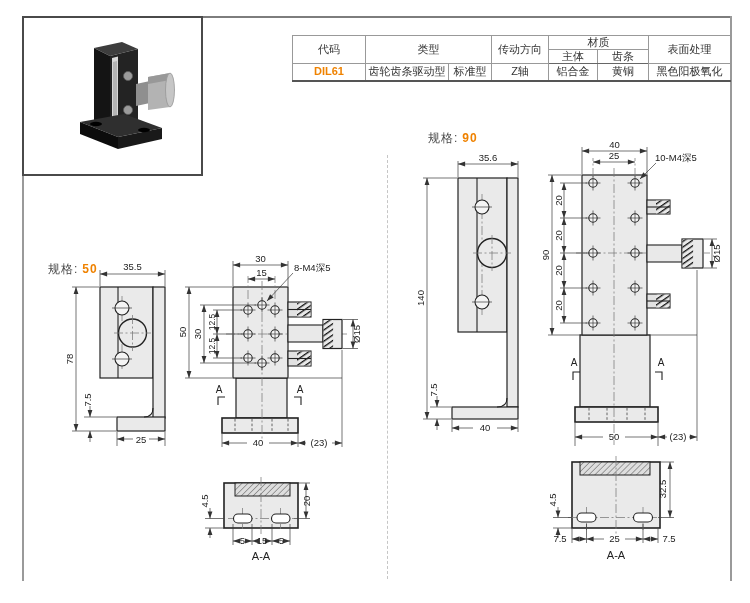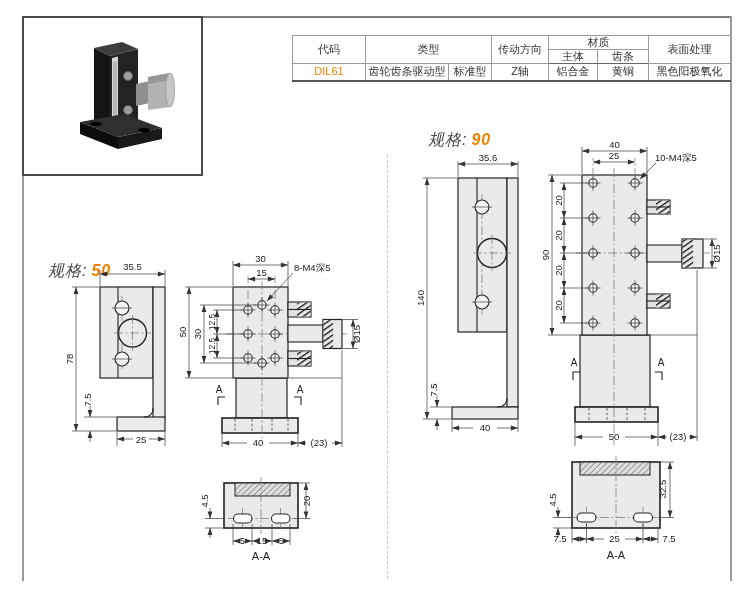--- a/index.html
+++ b/index.html
@@ -16,23 +16,23 @@
   
   #spec-table{left:292px;top:35px;}
   #spec-table table{border-collapse:collapse;table-layout:fixed;width:438px;
        font-size:11px;color:#333;text-align:center;
        border:1px solid #777;border-bottom:2px solid #555;}
   #spec-table th,#spec-table td{border:1px solid #999;font-weight:normal;
        padding:0 1px;line-height:1.15;white-space:nowrap;overflow:hidden;}
   #spec-table tr.hdr1 th{height:12px;}
   #spec-table tr.hdr2 th{height:13px;border-bottom:1.5px solid #666;margin-top:36px;}
   #spec-table tr.data td{height:16px;border-top:1.5px solid #666;}
-  #spec-table td.code{font-weight:normal;}
-  
-  .spec-label{font-size:16px;color:#4a4a4a;letter-spacing:1px;font-style:italic;}
+  #spec-table td.code{font-weight:bold;}
+  
+  .spec-label{font-size:12px;color:#4a4a4a;letter-spacing:1px;}
   .spec-label .val{font-weight:bold;margin-left:4px;}
   
   #divider{left:387px;top:155px;height:424px;border-left:1px dashed #c6c6c6;width:0;}
   
   svg .of{stroke:#222;stroke-width:1.2;fill:#eaeaea;}
   svg .of2{stroke:#222;stroke-width:1.6;fill:#eaeaea;}
   svg .ol{stroke:#222;stroke-width:1.1;fill:none;}
   svg .t{stroke:#3a3a3a;stroke-width:0.7;fill:none;}
   svg .cl{stroke:#787878;stroke-width:0.75;fill:none;stroke-dasharray:9 2.5 2 2.5;}
   svg .dsh{stroke:#555;stroke-width:0.9;fill:none;stroke-dasharray:2.6 2;}

